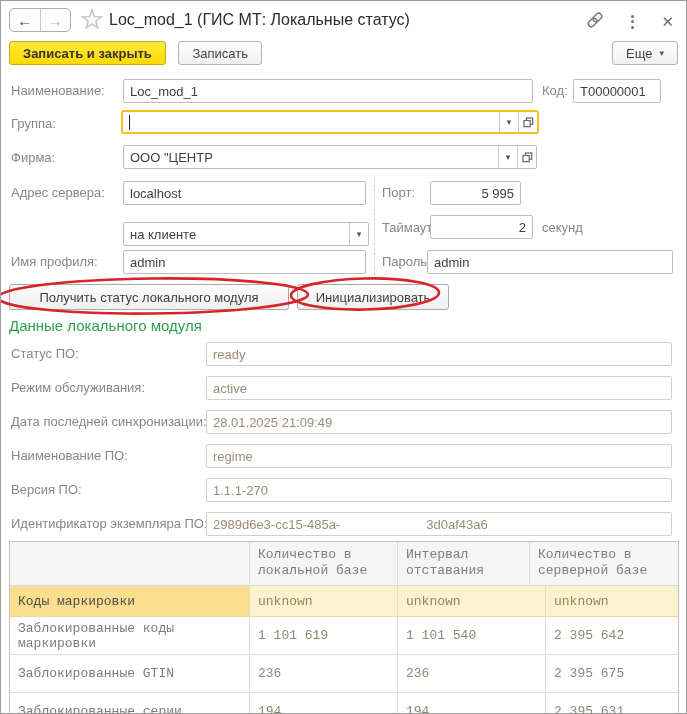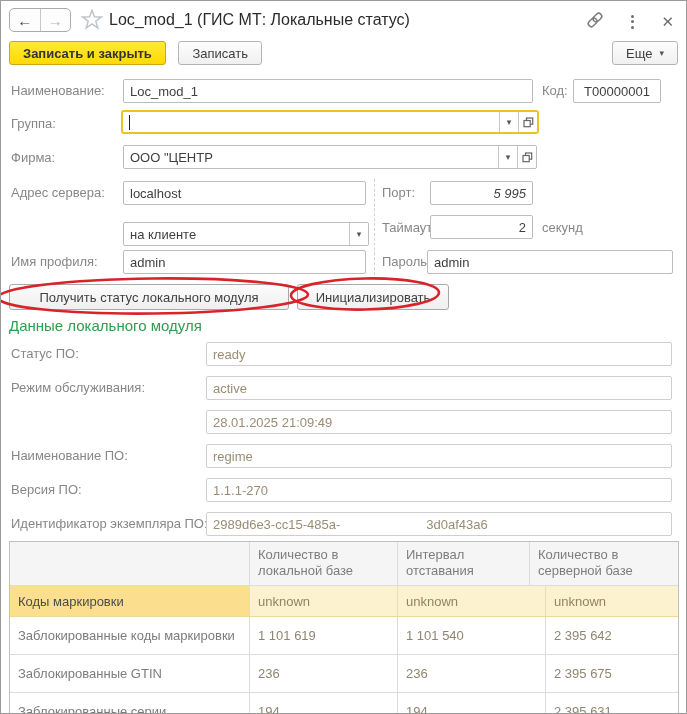--- a/index.html
+++ b/index.html
@@ -86,21 +86,21 @@
   .rofld {
     position:absolute; left:205px; right:14px; height:24px;
     border:1px solid #cfcfcf; border-radius:2px; background:#fff;
     display:flex; align-items:center; padding:0 6px; color:#9a8d74;
   }
   .gap { display:inline-block; width:86px; }
 
   
   .grid {
     position:absolute; top:540px; left:8px; width:670px; height:174px;
-    border:1px solid #c0c0c0; background:#fff; font-size:13px;
+    border:1px solid #c0c0c0; background:#fff; font-size:13px;font-family:Liberation Mono, monospace;
   }
   .grow { display:flex; border-bottom:1px solid #dcdcdc; }
   .gcell { padding:3px 8px; border-right:1px solid #dcdcdc; display:flex; align-items:center; }
   .gcell:last-child { border-right:none; }
   .c0 { width:240px; } .c1 { width:148px; } .c2 { width:148px; } .c3 { flex:1; }
   .ghead { height:44px; background:#f5f5f5; color:#7d7d7d; }
   .ghead .gcell { align-items:flex-start; padding-top:5px; line-height:16px; }
   .grow.body { height:38px; color:#7c7c7c; }
   .grow.body .gval { color:#918571; }
   .grow.sel { height:31px; }
@@ -148,21 +148,21 @@
     <button class="btn">Записать</button>
     <button class="btn btn-more">
       <span>Еще</span>
       <span class="caret-down">▾</span>
     </button>
   </div>
 
   <span class="lbl" style="top:78px">Наименование:</span>
   <input class="fld" style="top: 78px; left: 122px; width: 410px;" readonly="" value="Loc_mod_1">
   <span class="lbl2" style="top:78px; left:541px">Код:</span>
-  <input class="fld" style="top: 78px; left: 572px; width: 88px; text-align: center;" readonly="" value="T00000001">
+  <input class="fld" style="top: 78px; left: 572px; width: 88px;" readonly="" value="T00000001">
 
   <span class="lbl" style="top:111px">Группа:</span>
   <div class="combo focused" style="top:109px; left:120px; width:418px">
     <div class="cval">
         <span class="caret-i"></span>
         <span></span>
       </div>
     <div class="seg">▾</div>
     <div class="seg">
       <svg width="11" height="11" viewBox="0 0 11 11" fill="none" stroke="#666" stroke-width="1.2">
@@ -182,21 +182,21 @@
         <rect x="1" y="3.5" width="6.2" height="6.2" fill="#fff"></rect>
       </svg>
     </div>
   </div>
 
   <div class="dashes" style="left:373px; top:178px; height:96px"></div>
 
   <span class="lbl" style="top:180px">Адрес сервера:</span>
   <input class="fld" style="top: 180px; left: 122px; width: 243px;" readonly="" value="localhost">
   <span class="lbl2" style="top:180px; left:381px">Порт:</span>
-  <input class="fld num" style="top: 180px; left: 429px; width: 103px; font-style: italic;" readonly="" value="5 995">
+  <input class="fld num" style="top: 180px; left: 429px; width: 91px;" readonly="" value="5 995">
 
   <div class="combo" style="top:221px; left:122px; width:246px">
     <div class="cval">на клиенте</div>
     <div class="seg">▾</div>
   </div>
   <span class="lbl2" style="top:215px; left:381px">Таймаут:</span>
   <input class="fld num" style="top: 214px; left: 429px; width: 103px;" readonly="" value="2">
   <span class="suffix" style="top:215px; left:541px">секунд</span>
 
   <span class="lbl" style="top:249px">Имя профиля:</span>
@@ -217,20 +217,21 @@
   <span class="lbl" style="top:341px">Статус ПО:</span>
   <div class="rofld" style="top:341px">
       <span>ready</span>
     </div>
 
   <span class="lbl" style="top:375px">Режим обслуживания:</span>
   <div class="rofld" style="top:375px">
       <span>active</span>
     </div>
 
+  <span class="lbl" style="top:409px">Дата последней синхронизации:</span>
   <div class="rofld" style="top:409px">
       <span>28.01.2025 21:09:49</span>
     </div>
 
   <span class="lbl" style="top:443px">Наименование ПО:</span>
   <div class="rofld" style="top:443px">
       <span>regime</span>
     </div>
 
   <span class="lbl" style="top:477px">Версия ПО:</span>

